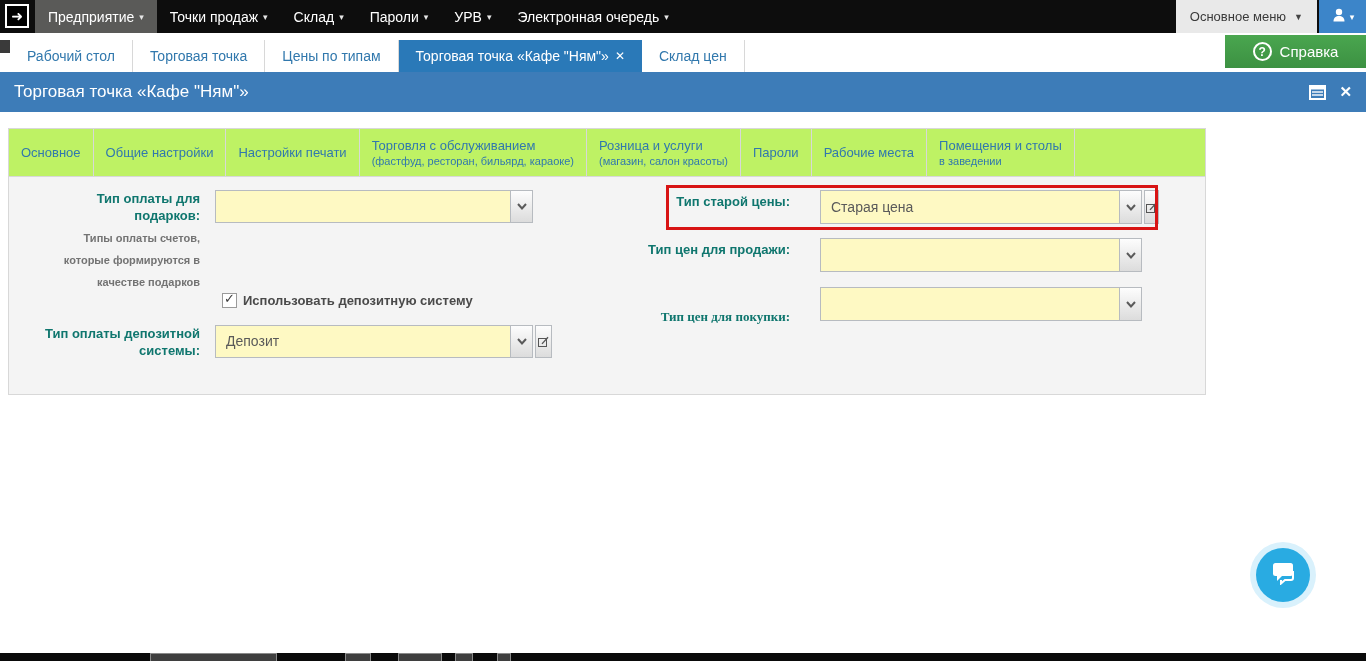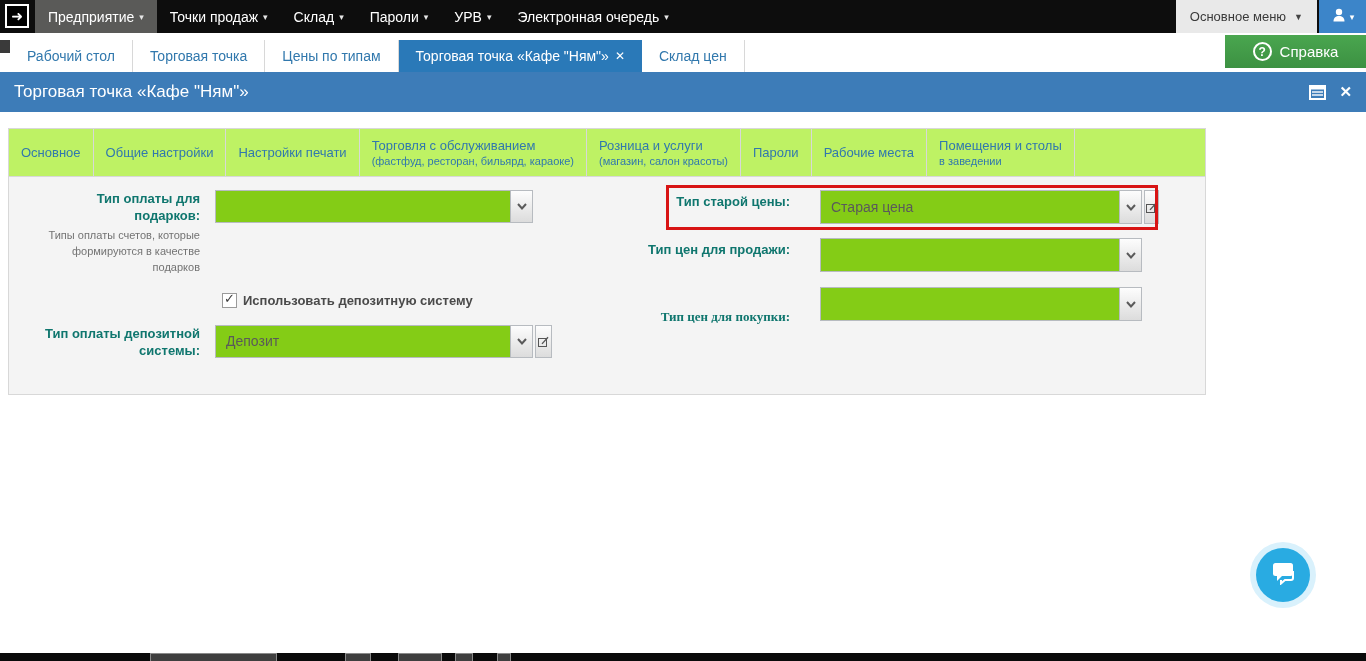--- a/index.html
+++ b/index.html
@@ -40,22 +40,22 @@
   
   .panel { position:absolute; left:8px; top:128px; width:1198px; height:267px; background:#f4f4f4; border:1px solid #d8d8d8; }
   .form-tabs { display:flex; align-items:stretch; background:#bef264; border-bottom:1px solid #d8d8d8; height:48px; }
   .form-tab { position:relative; display:flex; flex-direction:column; justify-content:center; padding:0 12px; border-right:1px solid #d8d8d8; color:#3178ad; font-size:13px; cursor:pointer; white-space:nowrap; }
   .form-tab .sub { font-size:11px; margin-top:2px; }
   .form-tab.active { background:#ececec; color:#474747; }
   .form-tab.annotated::after { content:""; position:absolute; top:-4px; bottom:-8px; left:-3px; right:-3px; border:4px solid #d81414; pointer-events:none; z-index:6; }
 
   
   .flabel { position:absolute; text-align:right; font-weight:bold; font-size:13px; color:#0f766e; line-height:17px; }
-  .fhelp  { position:absolute; text-align:right; font-weight:normal; font-size:11px; color:#737373; line-height:16px; }
-  .combo  { position:absolute; display:flex; background:#84cc16; border:1px solid #b7bbc0; height:33px; }
+  .fhelp  { position:absolute; text-align:right; font-weight:bold; font-size:11px; color:#737373; line-height:22px; }
+  .combo  { position:absolute; display:flex; background:#fef9c3; border:1px solid #b7bbc0; height:33px; }
   .combo .value { flex:1; padding:0 10px; line-height:31px; font-size:14px; color:#5a5a5a; overflow:hidden; white-space:nowrap; cursor:pointer; }
   .combo .trigger { width:22px; border-left:1px solid #b7bbc0; background:linear-gradient(#fdfdfd,#dcdcdc); display:flex; align-items:center; justify-content:center; cursor:pointer; }
   .editbtn { position:absolute; width:17px; background:linear-gradient(#fdfdfd,#dcdcdc); border:1px solid #b7bbc0; display:flex; align-items:center; justify-content:center; cursor:pointer; }
   .checkbox { position:absolute; width:15px; height:15px; background:#fff; border:1px solid #9a9a9a; cursor:pointer; }
   .checkbox .check { display:none; position:absolute; left:1px; top:-3px; font-size:13px; color:#3c3c3c; }
   .checkbox.checked .check { display:block; }
   .cblabel { position:absolute; font-weight:bold; font-size:13px; color:#4a4a4a; cursor:pointer; }
 
   .red-box { position:absolute; border:3px solid #d81414; pointer-events:none; z-index:6; }
 

